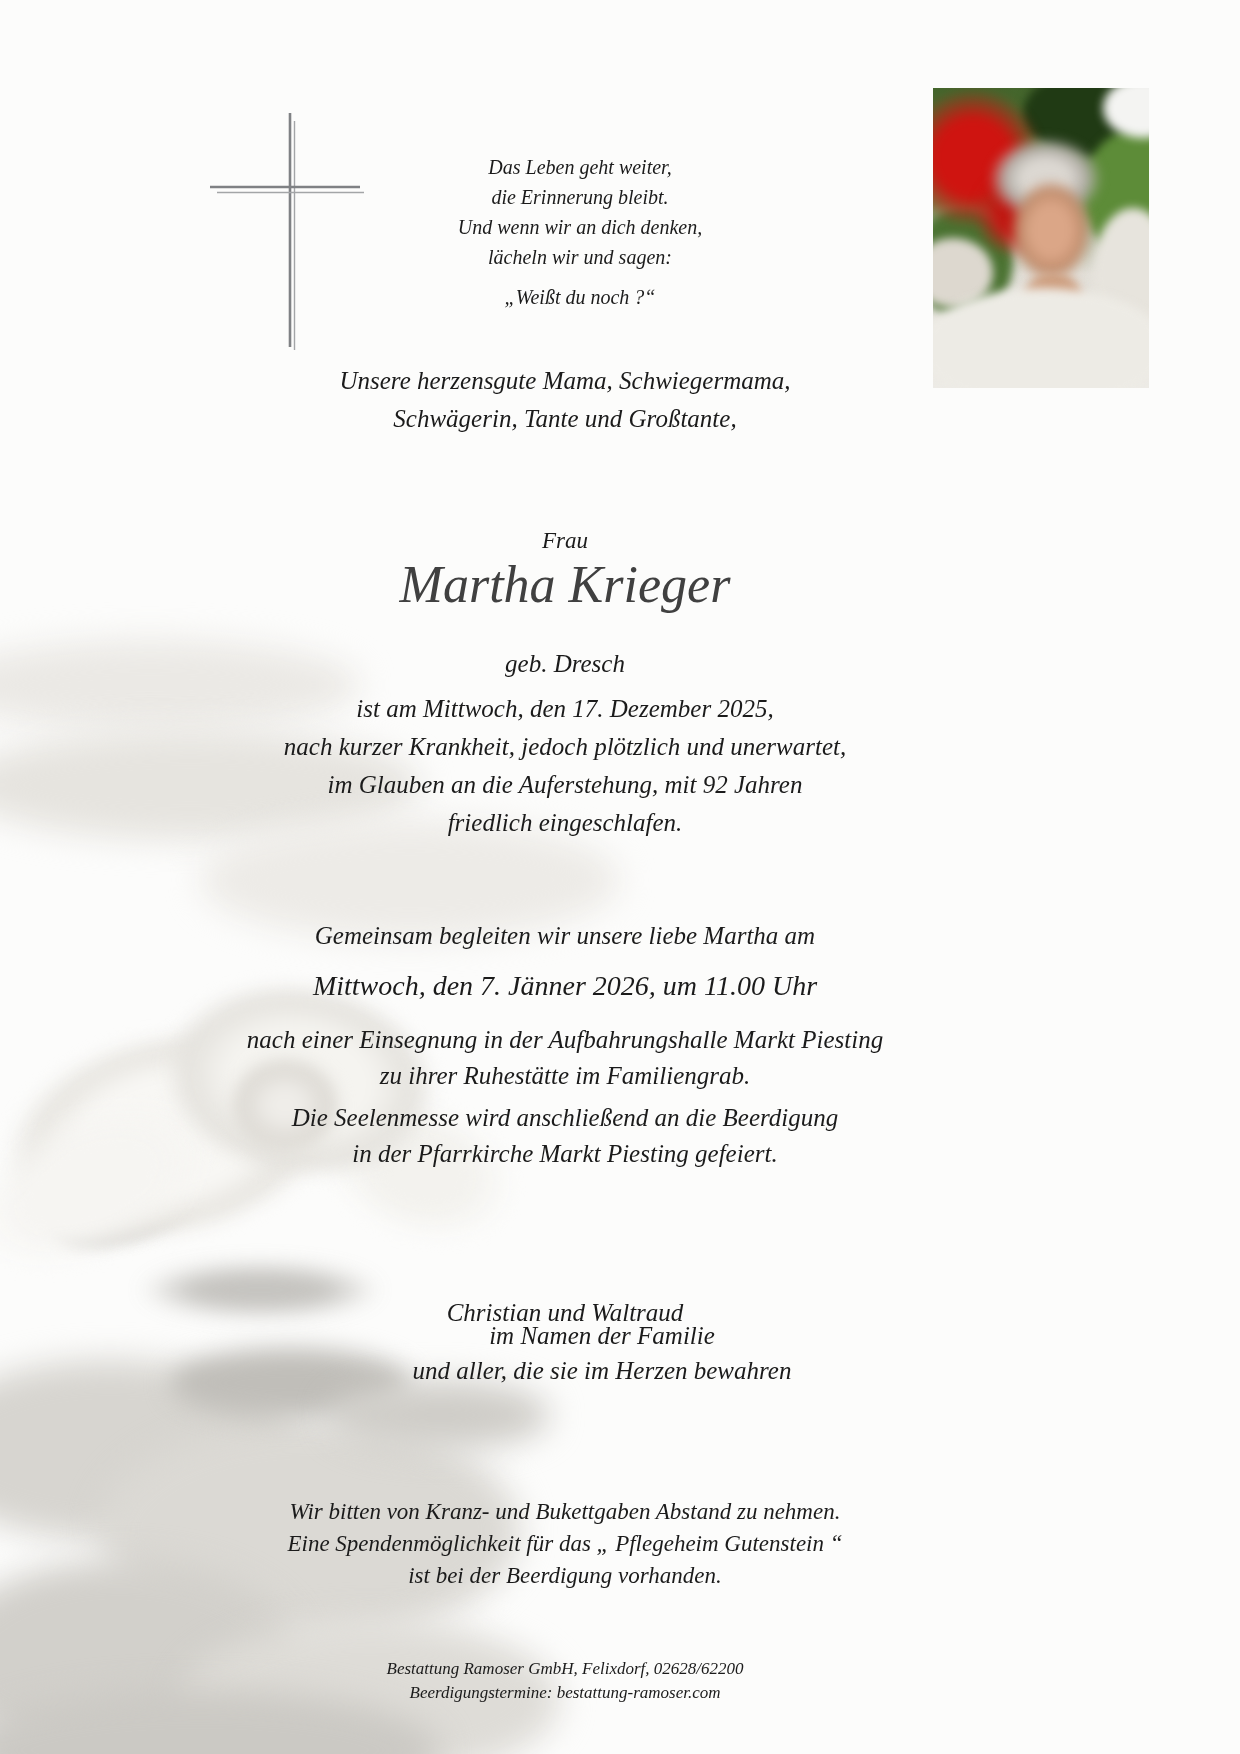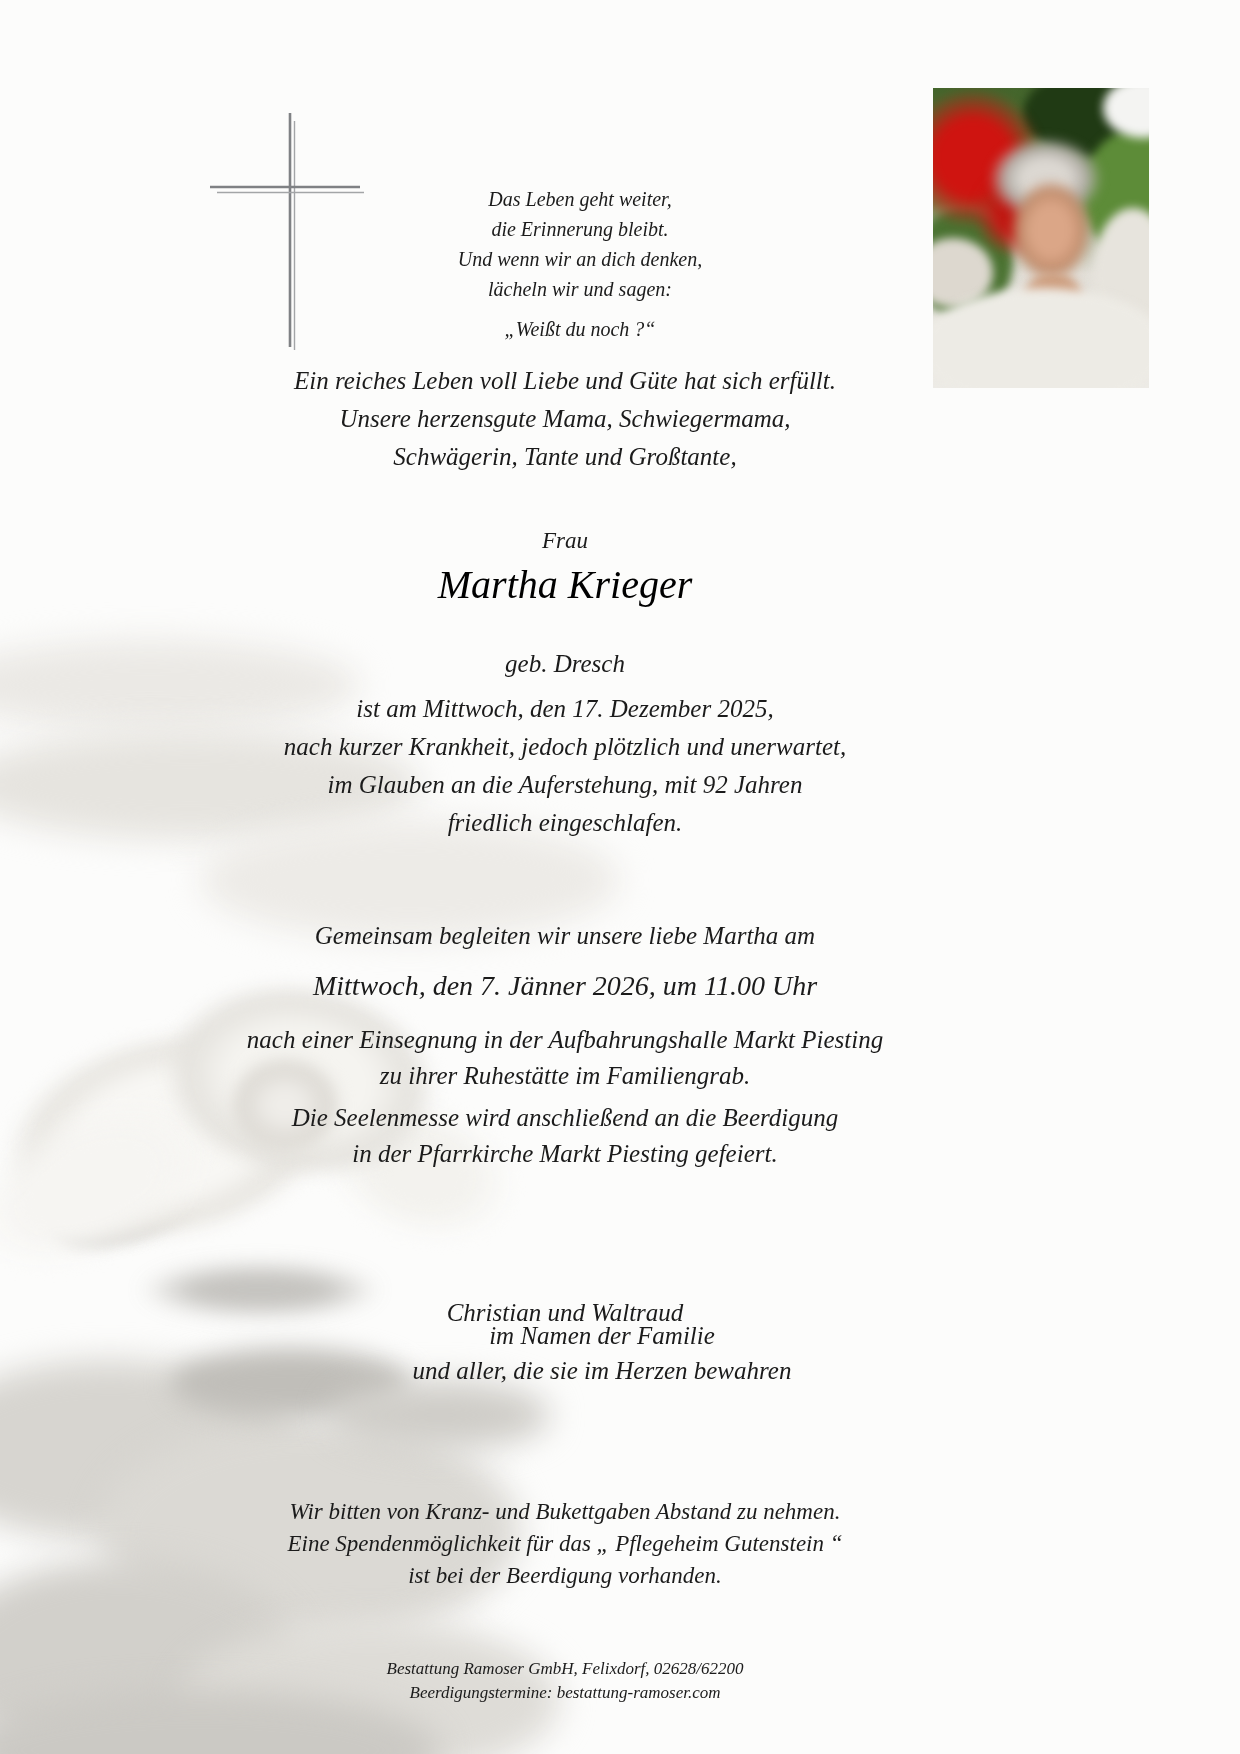--- a/index.html
+++ b/index.html
@@ -57,25 +57,25 @@
   .ph-face { left:76px;  top:90px; width:84px;  height:105px; filter:blur(3px);
              background:radial-gradient(closest-side,#dba687 45%,#c28e6e 75%,rgba(194,142,110,0)); }
   .ph-neck { left:92px;  top:185px; width:56px; height:45px;  background:#cd9c7c; }
   .ph-bench{ left:160px; top:120px; width:80px; height:130px; background:#e7e4dd; filter:blur(6px); }
   .ph-benchL{ left:-20px; top:150px; width:80px; height:70px; background:#ddd8cf; filter:blur(6px); }
   .ph-shirt{ left:-15px; top:200px; width:250px; height:120px; background:#edebe5;
              border-radius:40% 40% 0 0; }
   
   .tblock { position:absolute; left:0; width:1130px; text-align:center; }
   .quote  { position:absolute; left:280px; top:152px; width:600px; text-align:center;
-            font-size:20px; line-height:30px;margin-top:32px; }
+            font-size:20px; line-height:30px; }
   .quote .last { margin-top:10px; }
   .intro    { top:362px;  font-size:25px; line-height:38px; }
   .salut    { top:512px;  font-size:23px; line-height:34px;margin-top:12px; }
-  .name     { top:550px;  font-size:40px; line-height:70px; color:#000000; }
+  .name     { top:550px;  font-size:52px; line-height:70px; color:#404040; }
   .maiden   { top:646px;  font-size:25px; line-height:36px; }
   .passing  { top:690px;  font-size:25px; line-height:38px; }
   .accomp   { top:917px;  font-size:25px; line-height:38px; }
   .datetime { top:966px;  font-size:28px; line-height:40px; }
   .funeral  { top:1022px; font-size:25px; line-height:36px; }
   .mass     { top:1100px; font-size:25px; line-height:36px;font-family:Liberation Serif, serif; }
   .mourners { top:1262px; font-size:25px; line-height:38px;margin-top:32px; }
   .familyb  { top:1318px; font-size:25px; line-height:35px;margin-left:37px; }
   .donation { top:1496px; font-size:23px; line-height:32px; }
   .footer   { top:1657px; font-size:17px; line-height:24px; }
@@ -130,21 +130,20 @@
 
   <div class="quote">
     <div>Das Leben geht weiter,</div>
     <div>die Erinnerung bleibt.</div>
     <div>Und wenn wir an dich denken,</div>
     <div>lächeln wir und sagen:</div>
     <div class="last">„Weißt du noch ?“</div>
   </div>
 
   <div class="tblock intro">
-    <div>Ein reiches Leben voll Liebe und Güte hat sich erfüllt.</div>
     <div>Unsere herzensgute Mama, Schwiegermama,</div>
     <div>Schwägerin, Tante und Großtante,</div>
   </div>
 
   <div class="tblock salut">Frau</div>
   <div class="tblock name">Martha Krieger</div>
   <div class="tblock maiden">geb. Dresch</div>
 
   <div class="tblock passing">
     <div>ist am Mittwoch, den 17. Dezember 2025,</div>

